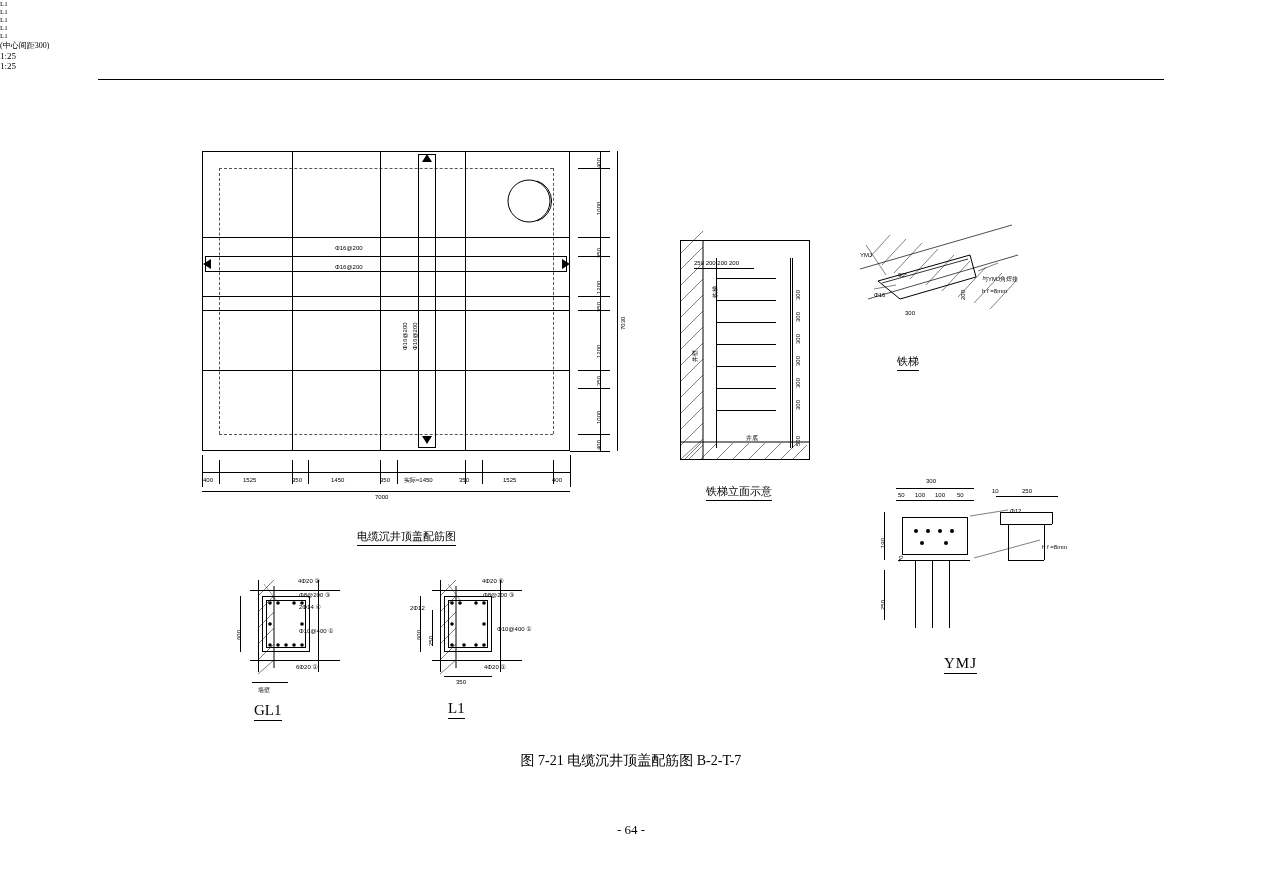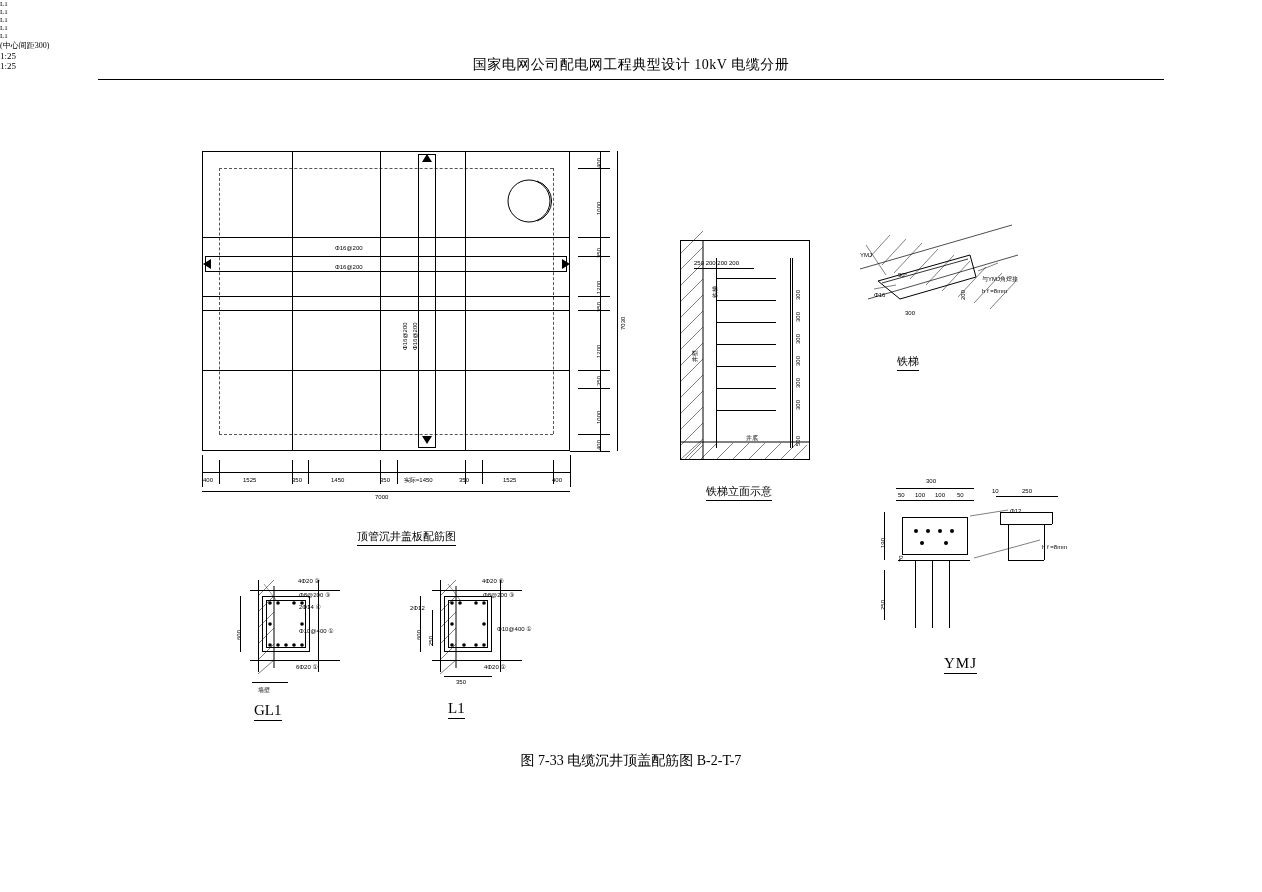--- a/index.html
+++ b/index.html
@@ -95,21 +95,20 @@
     border-bottom: 1px solid #000;
     padding-bottom: 1px;
   }
   svg { position: absolute; overflow: visible; }
 </style>
 </head>
 <body>
 
 <div class="page">
 
-  <div class="header-title">国家电网公司配电网工程典型设计    10kV 电缆分册</div>
   <div class="header-rule"></div>
 
   <div>
 
     <div class="box" style="left:202px; top:151px; width:368px; height:300px;"></div>
 
     <div class="dash-h" style="left:219px; top:168px; width:334px;"></div>
     <div class="dash-h" style="left:219px; top:434px; width:334px;"></div>
     <div class="dash-v" style="left:219px; top:168px; height:266px;"></div>
     <div class="dash-v" style="left:553px; top:168px; height:266px;"></div>
@@ -193,21 +192,21 @@
     <div class="lbl" style="left:331px; top:477px;">1450</div>
     <div class="lbl" style="left:380px; top:477px;">350</div>
     <div class="lbl" style="left:404px; top:477px;">实际≈1450</div>
     <div class="lbl" style="left:459px; top:477px;">350</div>
     <div class="lbl" style="left:503px; top:477px;">1525</div>
     <div class="lbl" style="left:552px; top:477px;">400</div>
 
     <div class="ln hln" style="left:202px; top:491px; width:368px;"></div>
     <div class="lbl" style="left:375px; top:494px;">7000</div>
 
-    <div class="title-u" style="left:357px; top:529px;">顶管沉井盖板配筋图</div>
+    <div class="title-u" style="left:357px; top:529px;">电缆沉井顶盖配筋图</div>
   </div>
 
   <div>
     <div class="box" style="left:680px; top:240px; width:130px; height:220px;"></div>
 
     <svg style="left:681px; top:241px; width:22px; height:218px;">
       <g stroke="#000" stroke-width="0.5">
         <line x1="0" y1="12" x2="22" y2="-10"></line>
           <line x1="0" y1="28" x2="22" y2="6"></line>
         <line x1="0" y1="44" x2="22" y2="22"></line>
@@ -452,15 +451,16 @@
     <div class="lbl" style="left:482px; top:578px;">4Φ20 ②</div>
     <div class="lbl" style="left:483px; top:592px;">Φ8@200 ③</div>
     <div class="lbl" style="left:410px; top:605px;">2Φ12</div>
     <div class="lbl" style="left:497px; top:626px;">Φ10@400 ①</div>
     <div class="lbl" style="left:484px; top:664px;">4Φ20 ①</div>
 
     <div class="title-u" style="left:448px; top:700px; font-size:15px;">L1</div>
     <div class="lbl9" style="left:472px; top:713px;">1:25</div>
   </div>
 
-  <div class="figure-caption">图 7-33  电缆沉井顶盖配筋图  B-2-T-7</div>
+  <div class="figure-caption">图 7-21  电缆沉井顶盖配筋图  B-2-T-7</div>
+  <div class="page-number">- 64 -</div>
 
 </div>
 
 </body></html>

